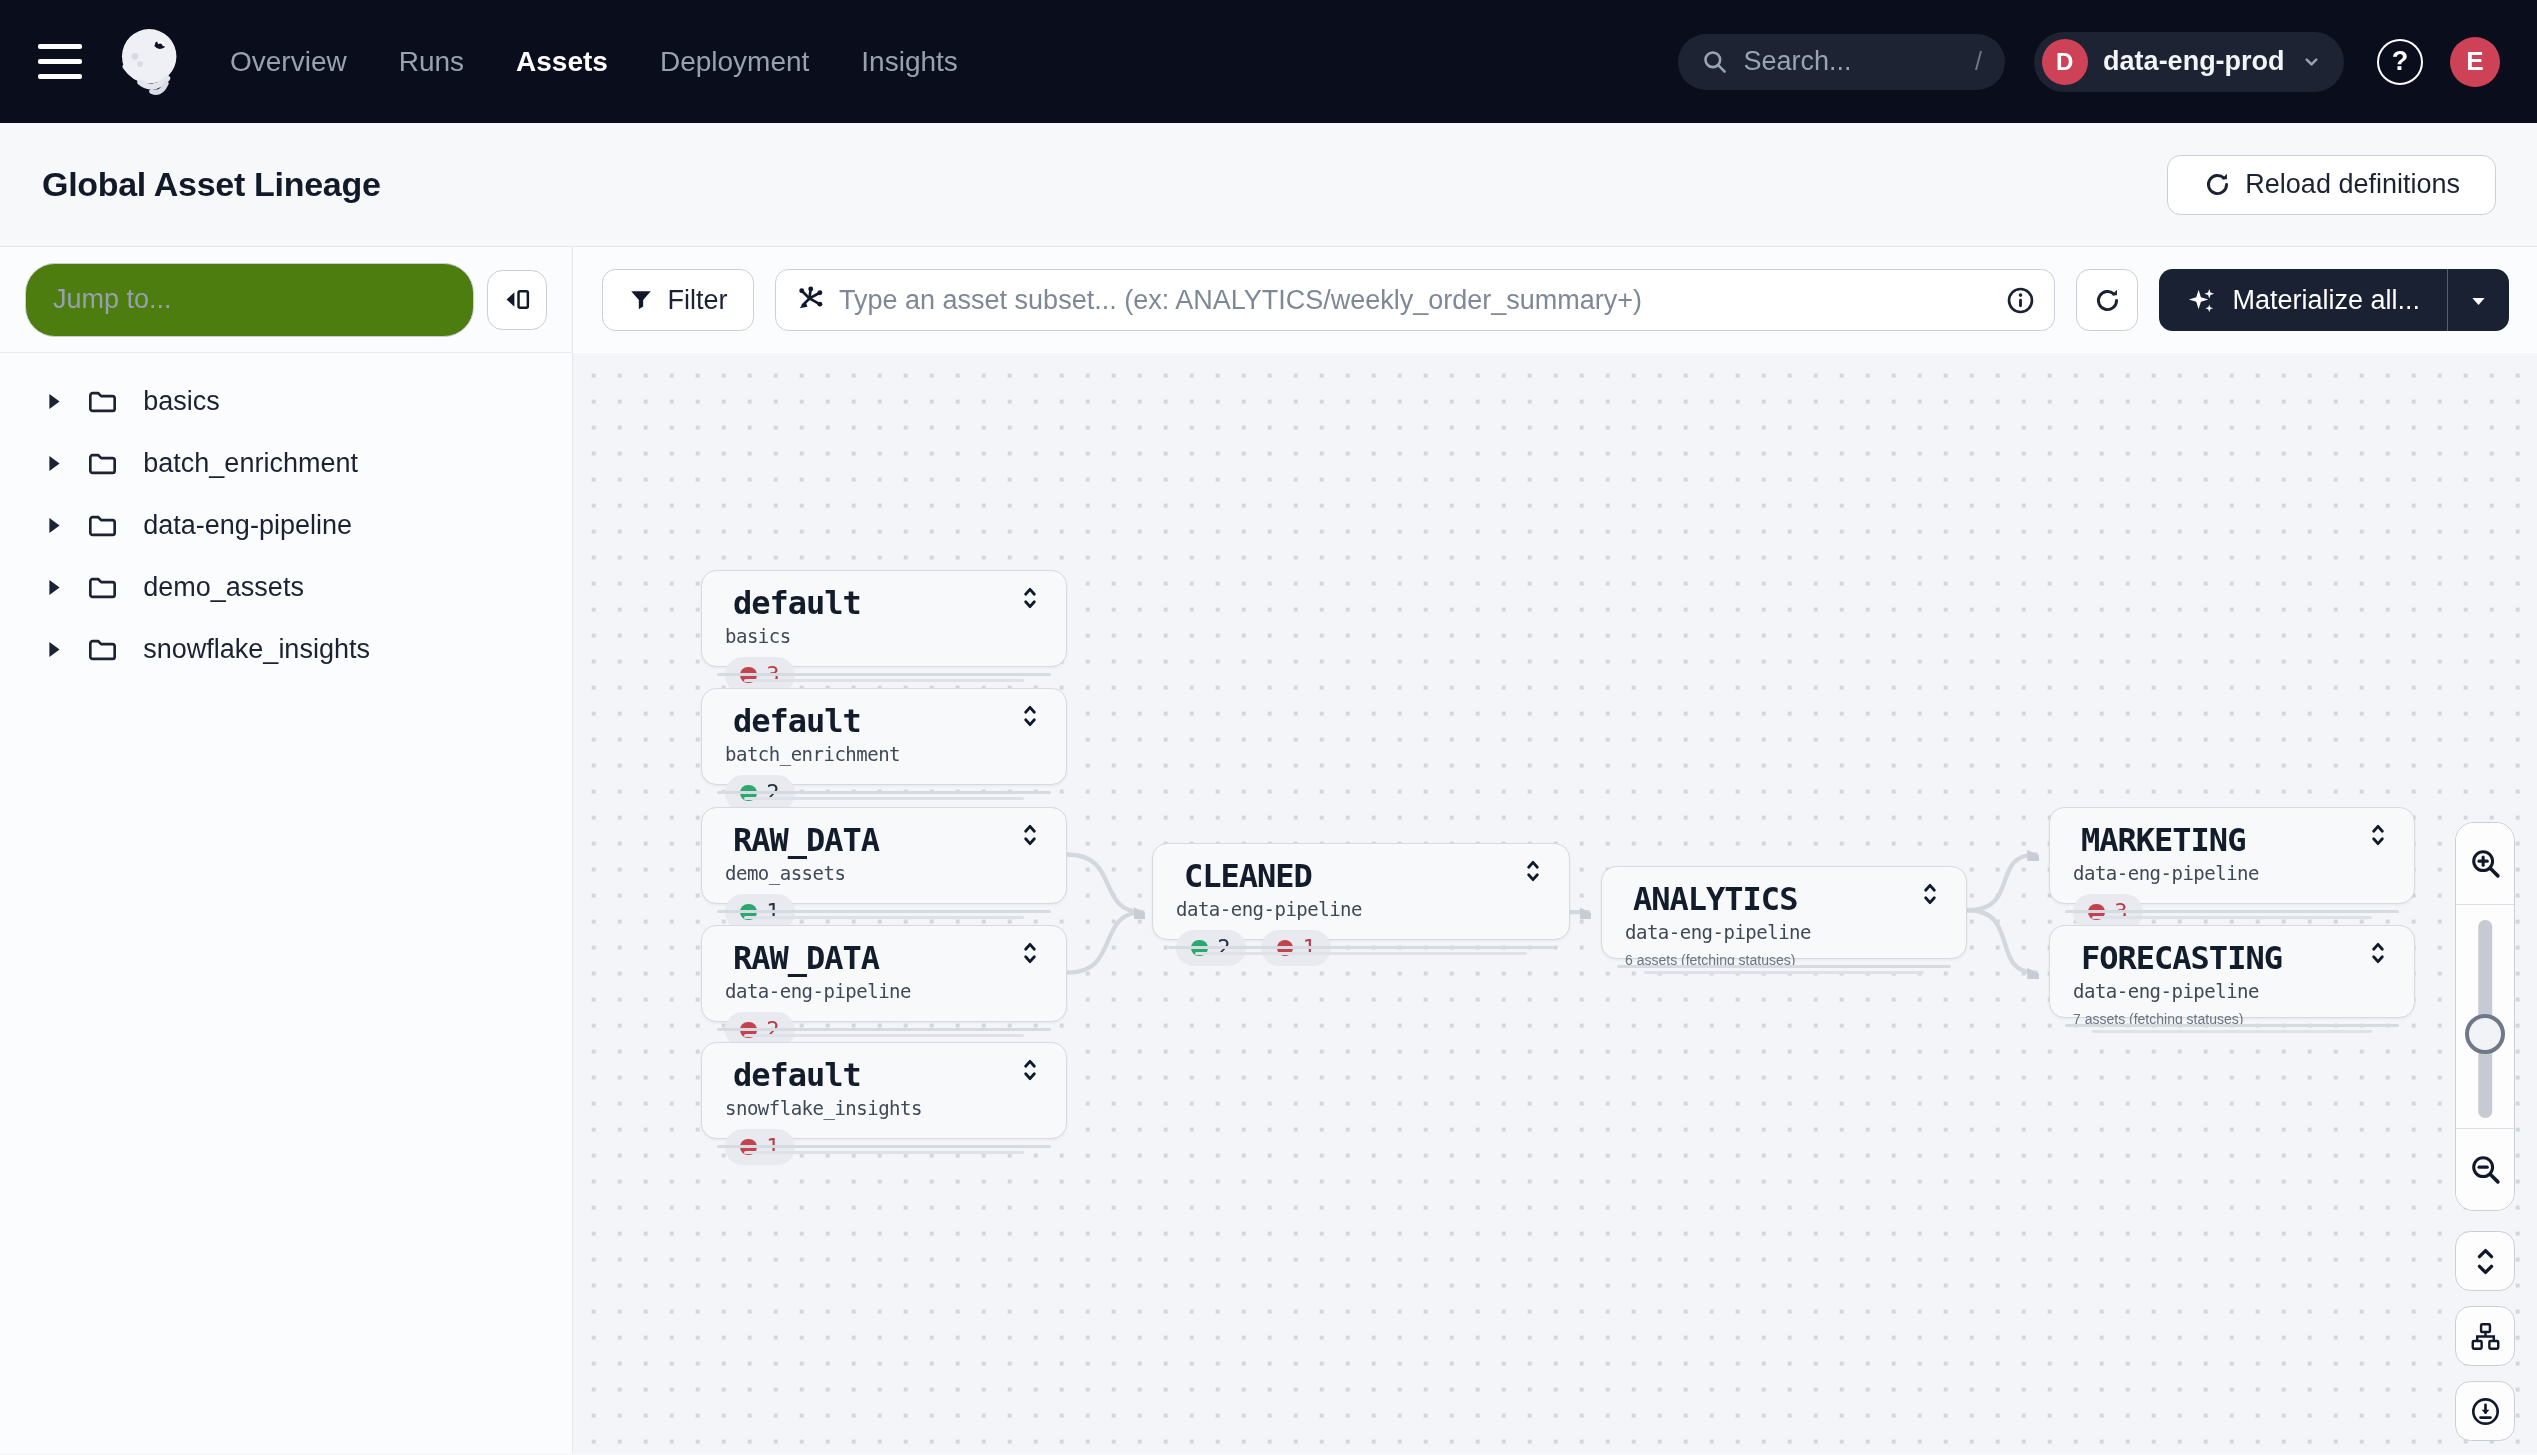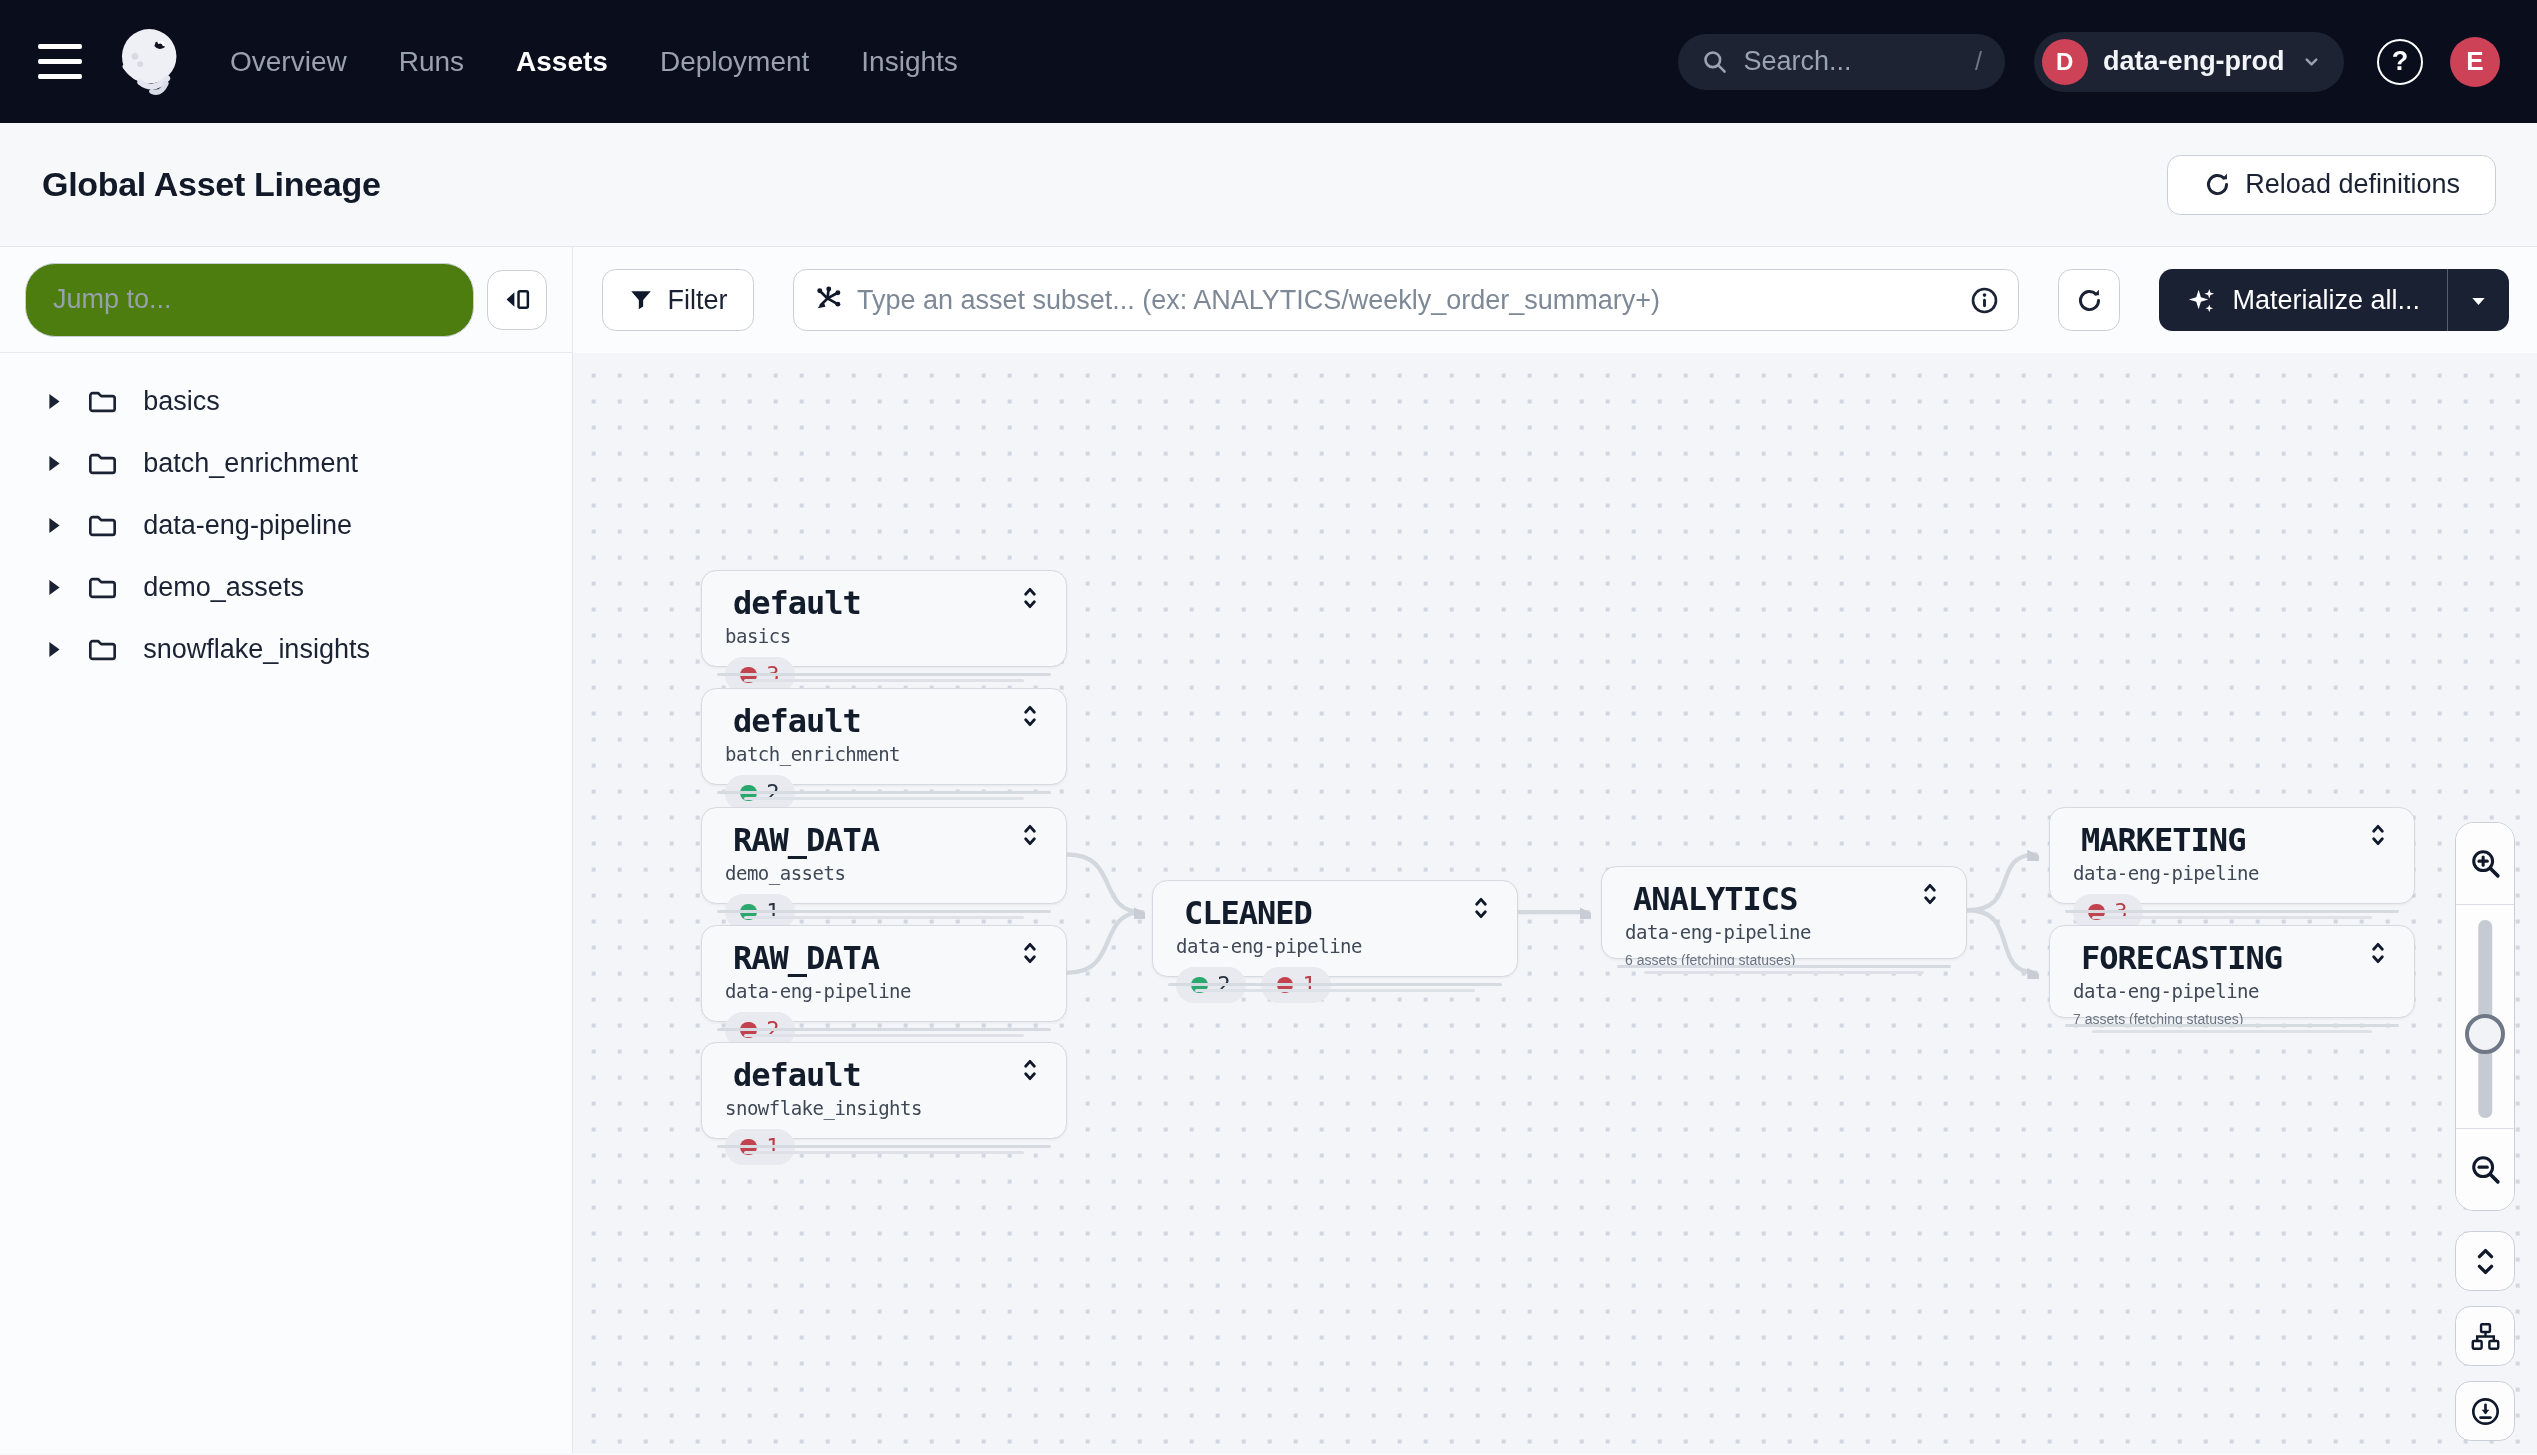--- a/index.html
+++ b/index.html
@@ -34,21 +34,21 @@
   .sidebar{width:573px;background:#FBFCFD;border-right:1.9px solid #E3E6EA;display:flex;flex-direction:column;}
   .jumprow{height:106px;display:flex;align-items:center;padding:0 25px;gap:13.5px;border-bottom:1.9px solid #E7EAEE;}
   .jumpinput{flex:1;height:74px;border:1.9px solid #C9CFD8;border-radius:30px;background:#4d7c0f;padding:0 27px;font-size:27px;color:#1A2233;outline:none;font-family:"Liberation Sans",sans-serif;}
   .jumpinput::placeholder{color:#97A0AE;}
   .collapsebtn{width:60px;height:60px;border:1.9px solid #C9CFD8;border-radius:15.4px;background:#fff;display:flex;align-items:center;justify-content:center;cursor:pointer;}
   .tree{padding:17.3px 0;}
   .treerow{height:62px;display:flex;align-items:center;padding:0 0 0 46px;gap:25px;cursor:pointer;}
   .treerow .label{font-size:27px;color:#1A2233;}
 
   .main{flex:1;display:flex;flex-direction:column;min-width:0;}
-  .toolbar{height:106px;display:flex;align-items:center;padding:0 29px;gap:39px;background:#FBFCFD;}
+  .toolbar{height:106px;display:flex;align-items:center;padding:0 29px;gap:21px;background:#FBFCFD;}
   .filterbtn{height:62px;border:1.9px solid #C9CFD8;border-radius:13.5px;background:#fff;display:flex;align-items:center;gap:13.5px;padding:0 25px;font-size:27px;color:#1A2233;cursor:pointer;}
   .subsetwrap{flex:1;height:62px;border:1.9px solid #C9CFD8;border-radius:13.5px;background:#fff;display:flex;align-items:center;padding:0 19px;gap:13.5px;}
   .subsetinput{flex:1;border:none;outline:none;font-size:27px;color:#1A2233;background:transparent;font-family:"Liberation Sans",sans-serif;}
   .subsetinput::placeholder{color:#7E8997;}
   .refreshbtn{width:62px;height:62px;border:1.9px solid #C9CFD8;border-radius:13.5px;background:#fff;display:flex;align-items:center;justify-content:center;cursor:pointer;}
   .matbtn{height:62px;background:#1A2133;border-radius:13.5px;display:flex;align-items:stretch;color:#fff;cursor:pointer;overflow:hidden;}
   .matmain{display:flex;align-items:center;gap:15.4px;padding:0 27px;font-size:27px;}
   .matcaret{width:62px;display:flex;align-items:center;justify-content:center;border-left:1.9px solid rgba(255,255,255,.28);}
 
   
@@ -352,21 +352,21 @@
             <div class="sub">snowflake_insights</div>
             <div class="brow">
               <span class="badge">
                 <i class="dot err"></i>
                 <span class="cnt err">1</span>
               </span>
             </div>
             <i class="s1"></i>
             <i class="s2"></i>
           </div>
-          <div class="node" style="left: 579px; top: 527px; width: 366px; height: 97px;">
+          <div class="node" style="left: 579px; top: 490px; width: 418px; height: 97px;">
             <div class="hd">
               <span class="t">CLEANED</span>
               <svg width="26" height="26" viewBox="0 0 24 24">
                 <path d="M8 8.5l4-4.5 4 4.5" fill="none" stroke="#10192B" stroke-width="2.6" stroke-linecap="round" stroke-linejoin="round"></path>
                 <path d="M8 15.5l4 4.5 4-4.5" fill="none" stroke="#10192B" stroke-width="2.6" stroke-linecap="round" stroke-linejoin="round"></path>
               </svg>
             </div>
             <div class="sub">data-eng-pipeline</div>
             <div class="brow">
               <span class="badge">

